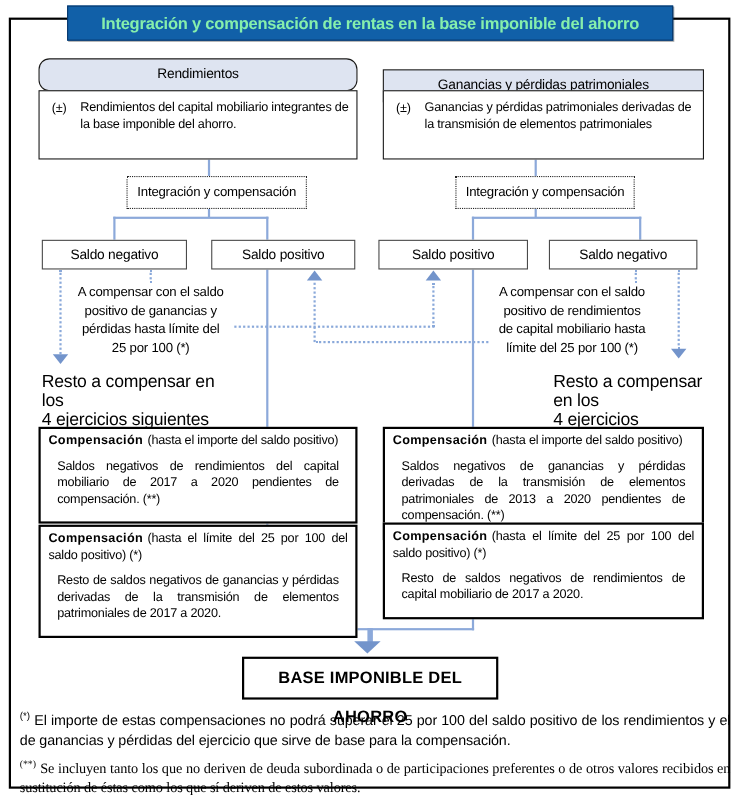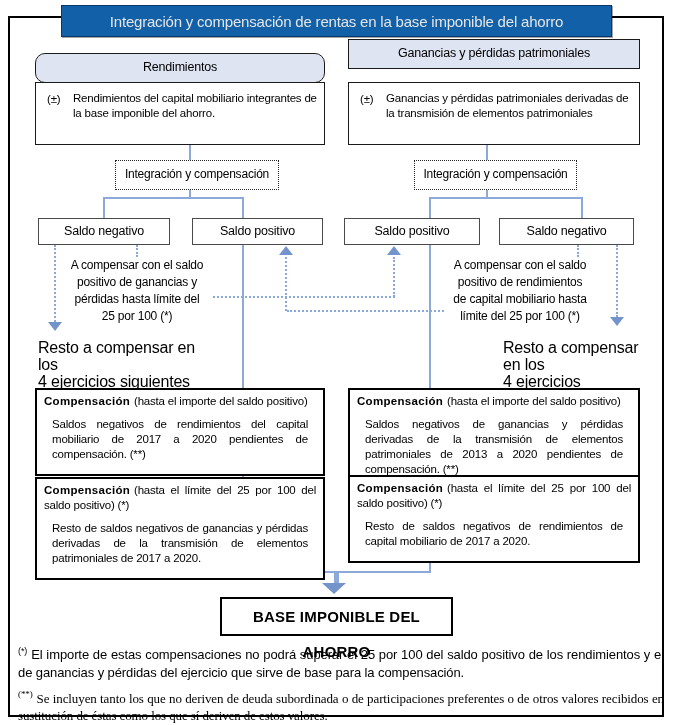--- a/index.html
+++ b/index.html
@@ -11,21 +11,21 @@
   }
   html,body{margin:0;padding:0;background:#fff;}
   #canvas{
     position:relative;width:674px;height:725px;background:#fff;overflow:hidden;
     font-family:"Liberation Sans","DejaVu Sans",sans-serif;color:#000;
     letter-spacing:-0.2px;
   }
   .abs{position:absolute;box-sizing:border-box;}
   .frame{border:2px solid #000;background:transparent;}
   .titlebar{
-    background:var(--title_bg);color:#e5e5e5;font-weight:normal;font-size:15px;
+    background:var(--title_bg);color:#86efac;font-weight:bold;font-size:15px;
     text-align:center;line-height:31px;z-index:6;border:1px solid #07376b;
     box-shadow:1px 1px 0 rgba(0,0,0,.35);
   }
   .hdr{
     background:var(--header_bg);border:1.5px solid #1a1a1a;font-size:12.5px;
     text-align:center;line-height:27px;z-index:3;background-clip:padding-box;
   }
   .descbox{background:#fff;border:1.5px solid #1a1a1a;z-index:3;font-size:11.5px;line-height:15px;}
   .descbox .sign{position:absolute;left:11px;top:9px;}
   .descbox .dtext{margin:8px 6px 4px 37px;}
@@ -100,21 +100,21 @@
   <div class="abs dotv" style="left:54px;top:245px;height:77px;"></div>
   <div class="abs arr-dn" style="left:48px;top:322px;"></div>
 
   <div class="abs note" style="left:58px;top:257px;width:158px;">A compensar con el saldo
 positivo de ganancias y
 pérdidas hasta límite del
 25 por 100 (*)</div>
   <div class="abs rest" style="left:38px;top:339px;width:175px;">Resto a compensar en los
 4 ejercicios siguientes</div>
 
-  <div class="abs hdr" style="left:348px;top:39px;width:292px;height:30px;">Ganancias y pérdidas patrimoniales</div>
+  <div class="abs hdr" style="left:348px;top:63px;width:292px;height:30px;">Ganancias y pérdidas patrimoniales</div>
 
   <div class="abs descbox" style="left:348px;top:82px;width:292px;height:63px;">
     <span class="sign">(±)</span>
     <div class="dtext">Ganancias y pérdidas patrimoniales derivadas de la transmisión de elementos patrimoniales</div>
   </div>
 
   <div class="abs vline" style="left:486px;top:145px;height:15px;"></div>
 
   <div class="abs dotbox" style="left:414px;top:160px;width:163px;height:30px;">Integración y compensación</div>
 

